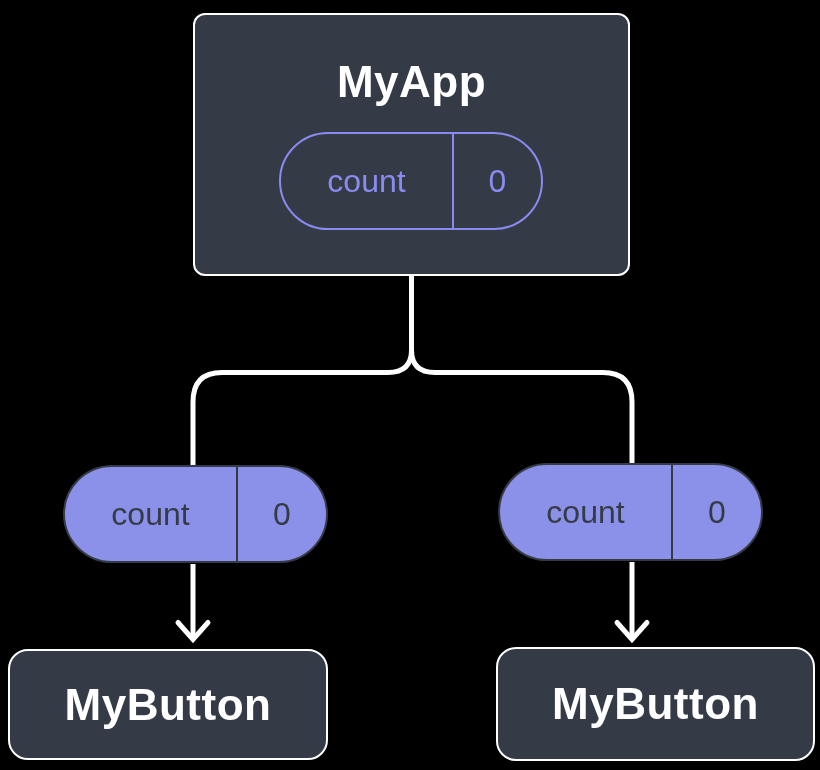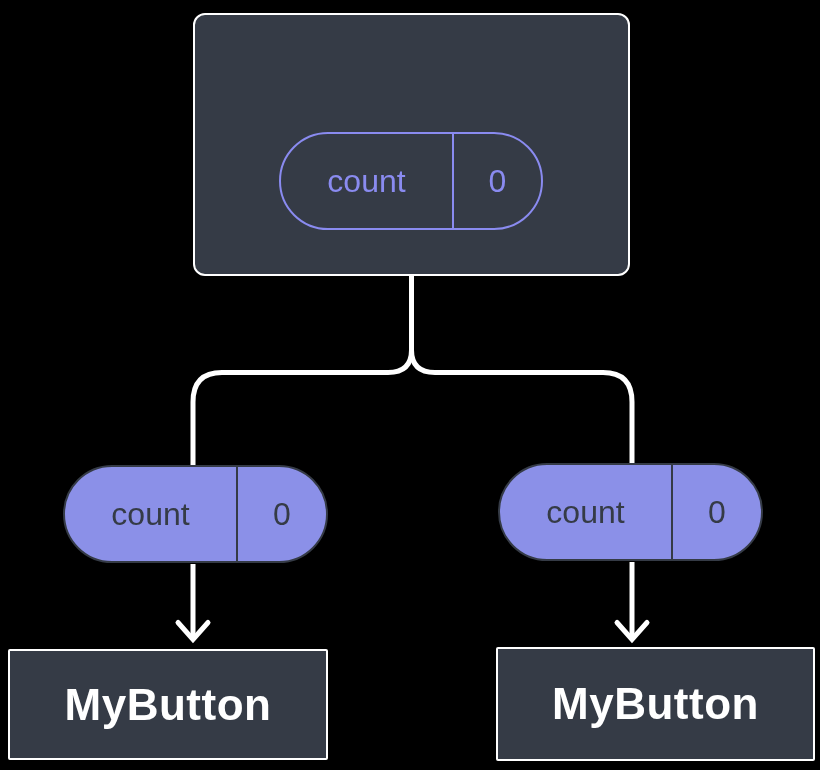--- a/index.html
+++ b/index.html
@@ -23,21 +23,21 @@
   .node-title{
     margin-top:42px;
     text-align:center;
     color:#FFFFFF;
     font-size:44px;
     font-weight:600;
     letter-spacing:0.5px;
   }
   .node-button{
     display:flex;align-items:center;justify-content:center;
-    border-radius:2px;
+    border-radius:20px;
     color:#FFFFFF;
     font-size:44px;
     font-weight:600;
     letter-spacing:0.5px;
   }
   .btn-left{left:8px;top:649px;width:320px;height:111px;}
   .btn-right{left:496px;top:647px;width:319px;height:114px;}
   .pill{
     position:absolute;
     display:flex;
@@ -82,20 +82,21 @@
     <path d="M411.5 276 L411.5 350"></path>
     <path d="M411.5 350 Q411.5 372.5 388 372.5 L222 372.5 Q193 372.5 193 402 L193 466"></path>
     <path d="M411.5 350 Q411.5 372.5 435 372.5 L603 372.5 Q632 372.5 632 402 L632 464"></path>
     <path d="M193 564 L193 638"></path>
     <path stroke-linecap="round" d="M178 622.5 L193 639.5 L208 622.5"></path>
     <path d="M632 562 L632 638"></path>
     <path stroke-linecap="round" d="M617 622.5 L632 639.5 L647 622.5"></path>
   </svg>
 
   <div class="node node-app">
+    <div class="node-title">MyApp</div>
     <div class="pill pill-outline" style="position:absolute;left:84px;top:117px;">
       <span class="pill-name">count</span>
       <span class="pill-divider"></span>
       <span class="pill-value">0</span>
     </div>
   </div>
 
   <div class="pill pill-filled pill-left">
     <span class="pill-name">count</span>
     <span class="pill-divider"></span>

